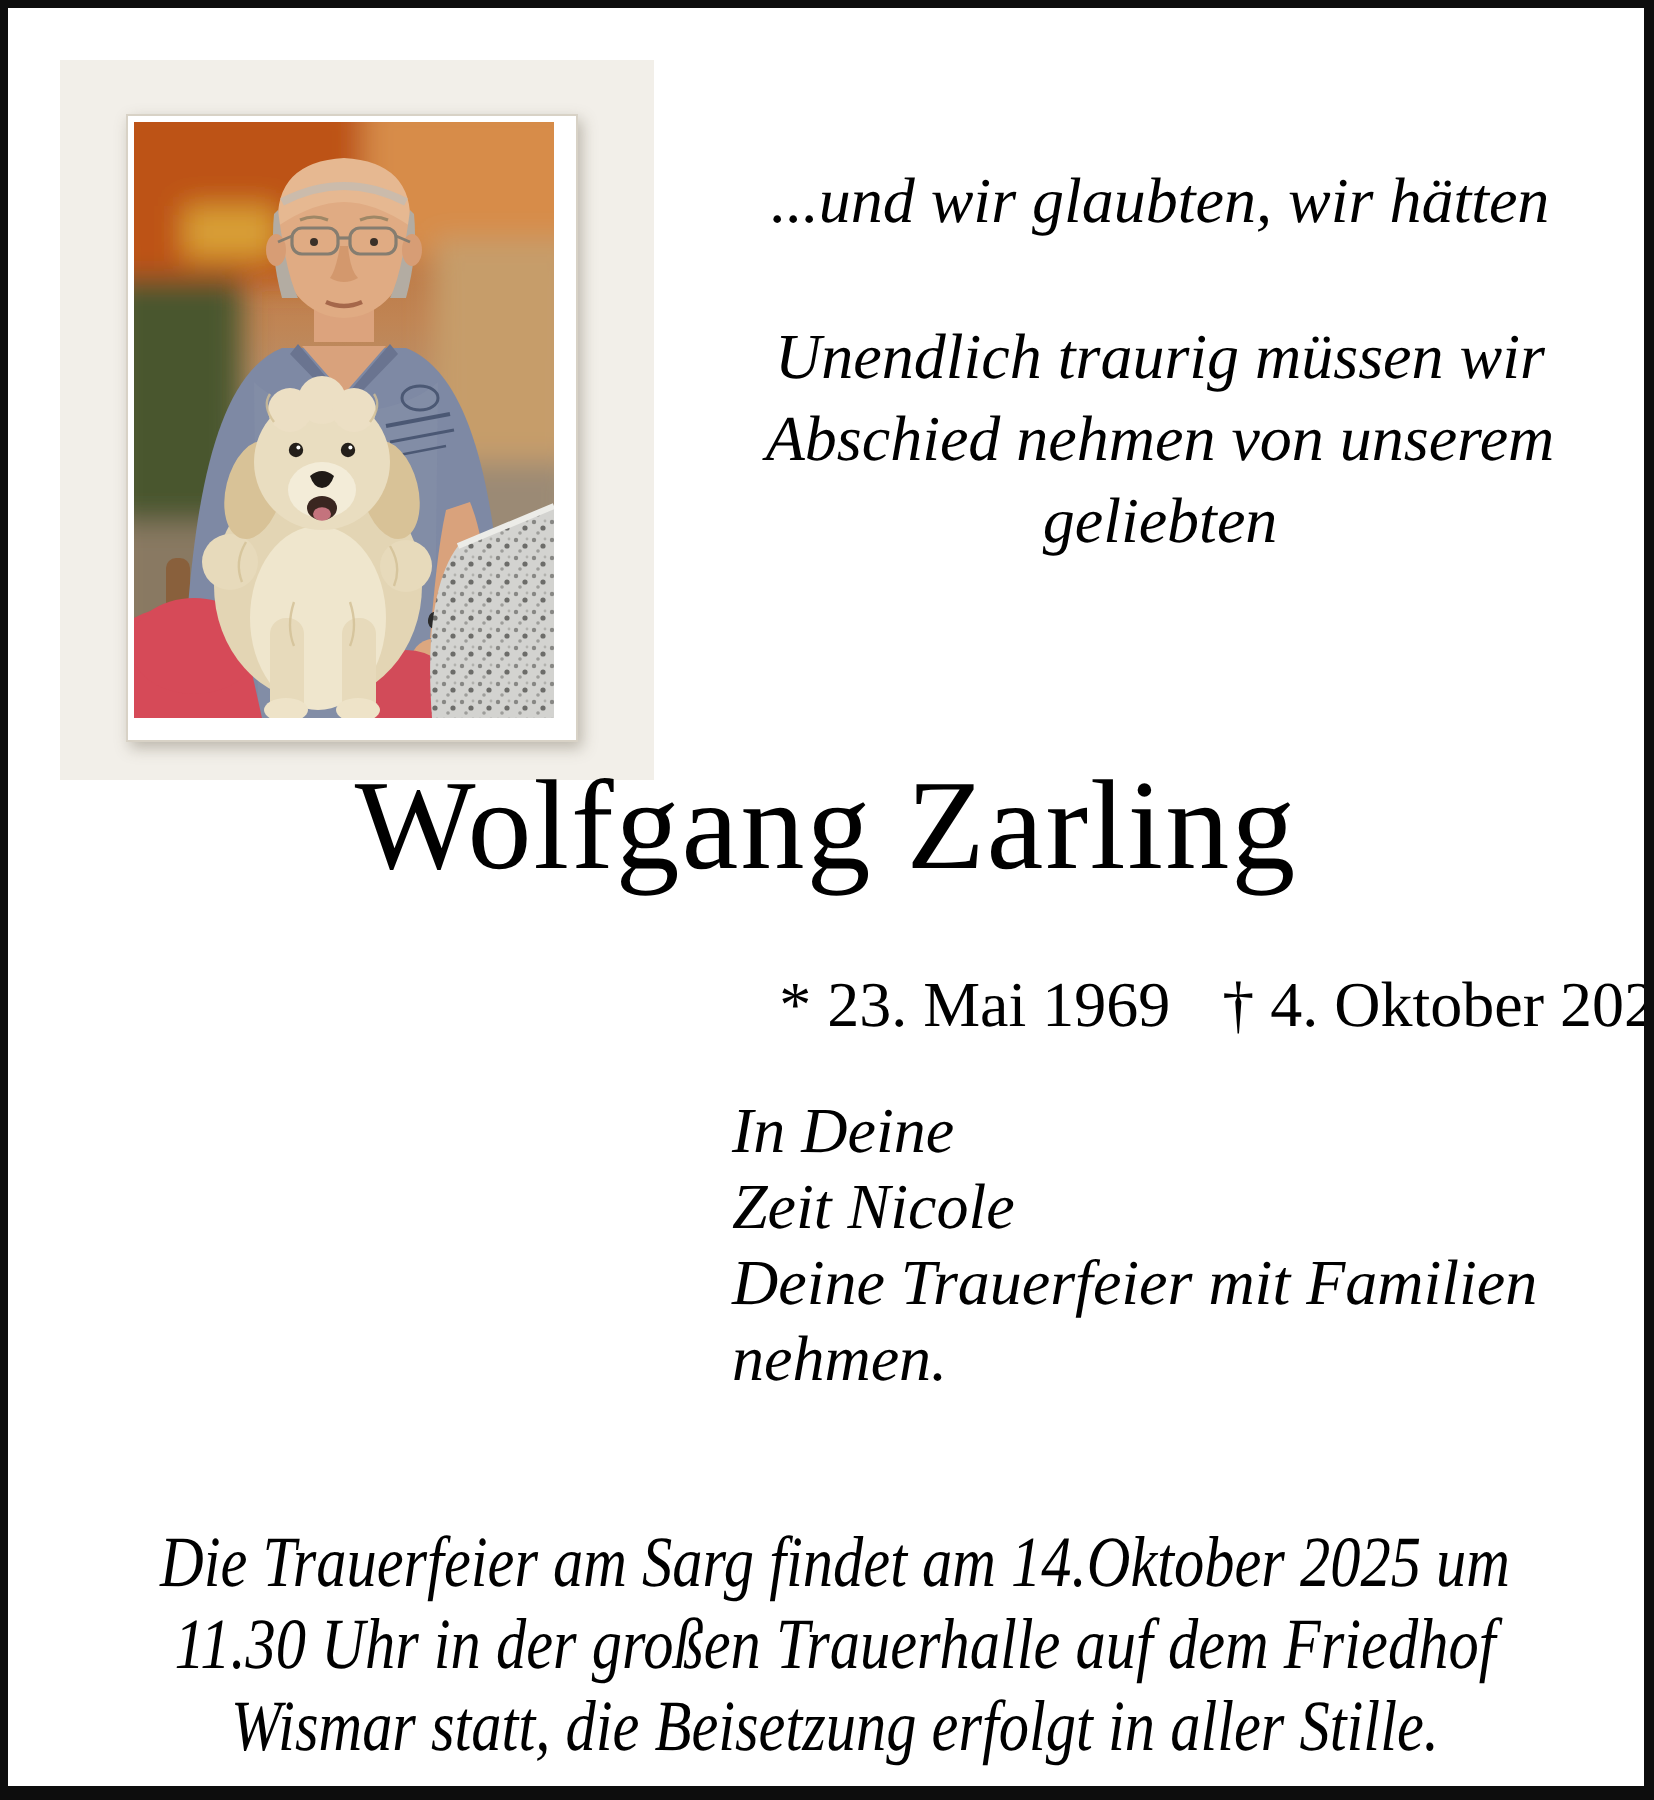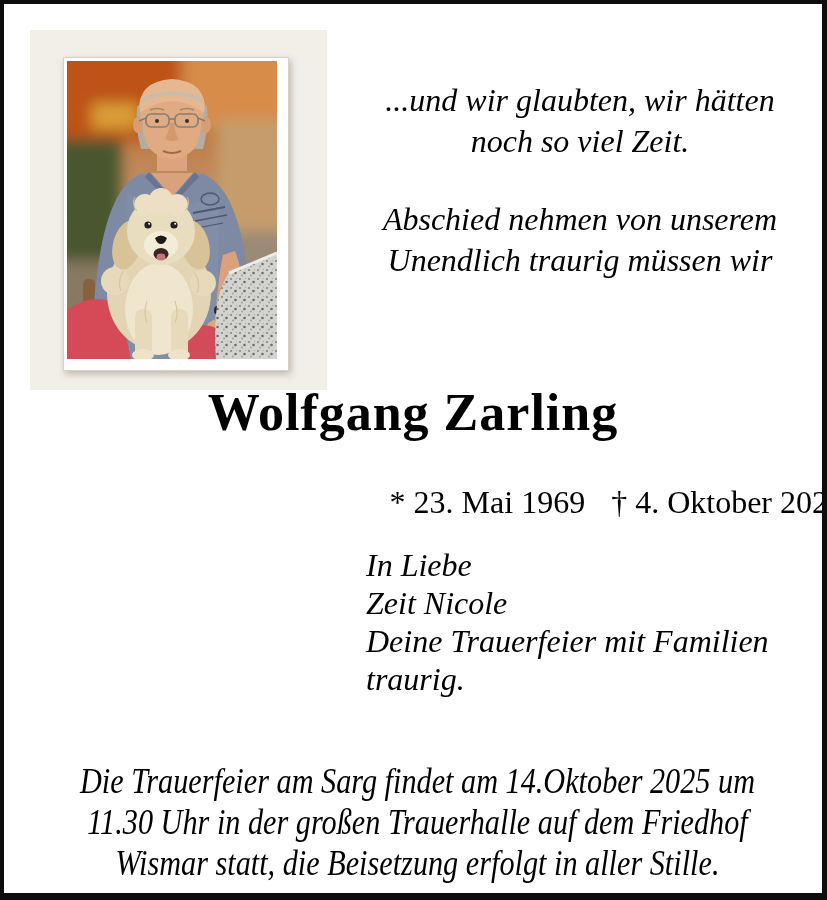--- a/index.html
+++ b/index.html
@@ -38,22 +38,22 @@
     font-style:italic;
     font-size:32px;line-height:41px;
   }
   .opening-col p{margin:0;}
   .opening-col .quote-block{margin-bottom:37px;}
 
   .deceased-name{
     position:absolute;left:0;top:374px;width:100%;
     margin:0;
     text-align:center;
-    font-size:52px;line-height:70px;
-    font-weight:bold;
+    font-size:64px;line-height:70px;
+    font-weight:normal;
     font-style:normal;
     letter-spacing:1px;
   }
   .life-dates{
     position:absolute;left:0;top:480px;width:100%;
     text-align:right;
     font-size:32px;line-height:36px;padding-left:22px;
   }
   .life-dates .birth{margin-right:26px;}
 
@@ -204,39 +204,39 @@
             <path d="M118,150 q6,-8 2,-14"></path>
           </g>
         </g>
       </svg>
     </div>
   </div>
 
   <div class="opening-col">
     <p class="quote-block">
       <span class="line">...und wir glaubten, wir hätten</span>
-      <span class="line">noch so viel Zeit.</span>
     </p>
     <p class="intro-block">
+      <span class="line">Unendlich traurig müssen wir</span>
       <span class="line">Abschied nehmen von unserem</span>
-      <span class="line">Unendlich traurig müssen wir</span>
+      <span class="line">geliebten</span>
     </p>
   </div>
 
   <h1 class="deceased-name">Wolfgang Zarling</h1>
 
   <div class="life-dates">
     <span class="birth">* 23. Mai 1969</span><span>† 4. Oktober 2025</span>
   </div>
 
   <div class="mourners">
-    <span class="line">In Liebe</span>
+    <span class="line">In Deine</span>
     <span class="line">Zeit Nicole</span>
     <span class="line">Deine Trauerfeier mit Familien</span>
-    <span class="line">traurig.</span>
+    <span class="line">nehmen.</span>
   </div>
 
   <div class="funeral">
     <div class="funeral-inner">
       <span class="line">Die Trauerfeier am Sarg findet am 14.Oktober 2025 um</span>
       <span class="line">11.30 Uhr in der großen Trauerhalle auf dem Friedhof</span>
       <span class="line">Wismar statt, die Beisetzung erfolgt in aller Stille.</span>
     </div>
   </div>
 

